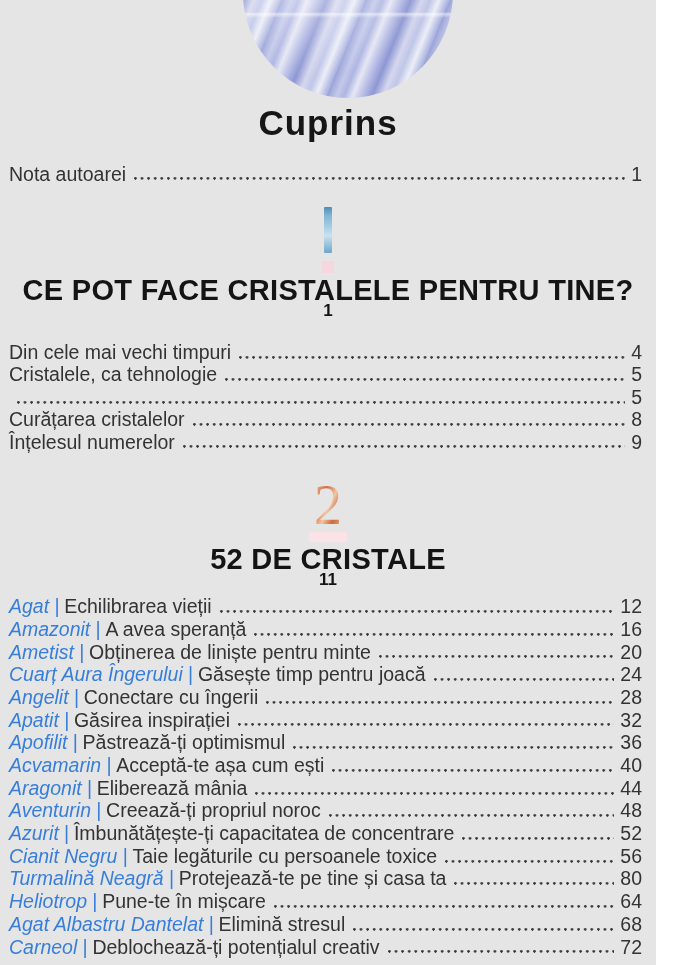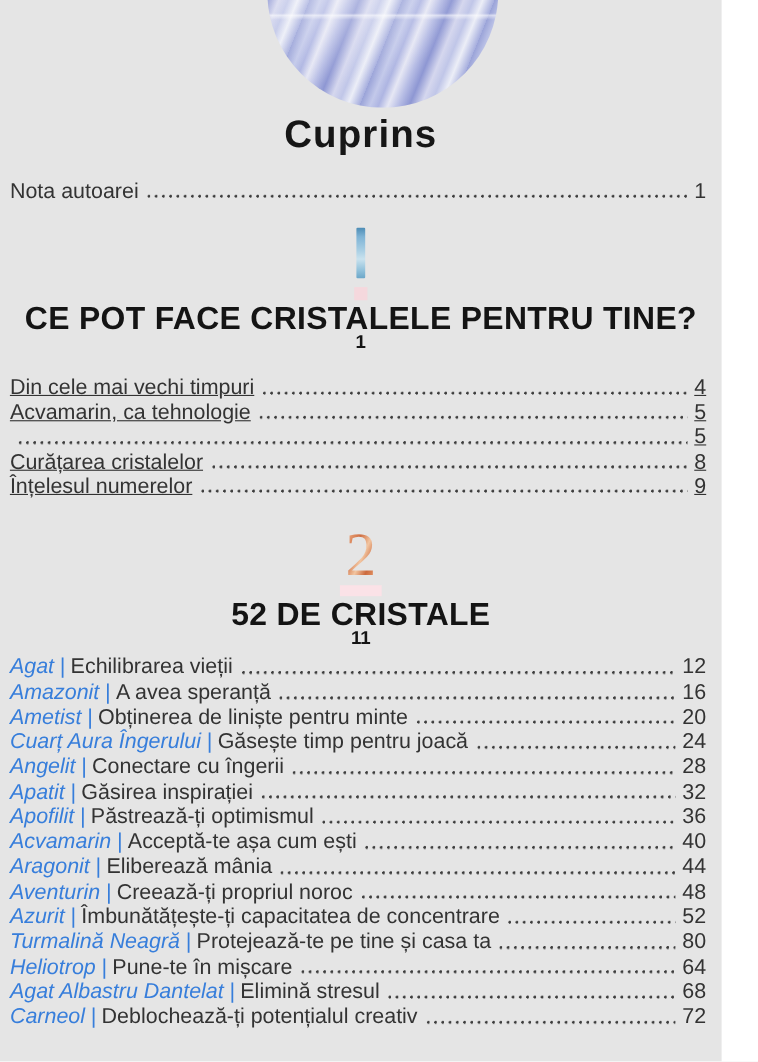--- a/index.html
+++ b/index.html
@@ -38,41 +38,41 @@
     font-size: 35px;
     line-height: 38px;
     font-weight: bold;
     letter-spacing: 1px;
     color: #161616;
   }
 
   
   .toc-row {
     display: flex;
-    align-items: flex-start;
+    align-items: center;
     padding: 0 14px 0 9px;
     font-size: 19.5px;
     height: 22.4px;
     white-space: nowrap;
   }
   .lbl, .entry { white-space: nowrap; }
   .dots {
     flex: 1 1 auto;
     align-self: flex-end;
     height: 3px;
     margin: 0 6px 5px 8px;
     background-image: radial-gradient(circle at 1.4px 1.4px, #3d3d3d 1.15px, rgba(0,0,0,0) 1.5px);
     background-size: 6.6px 3px;
     background-repeat: repeat-x;
     min-width: 20px;
   }
   .pg { white-space: nowrap; color: #333333; }
 
   .front-row { margin-top: 21px; }
-  .list1 { margin-top: 21px; text-decoration: underline; }
+  .list1 { margin-top: 21px; }
   .list2 { margin-top: 6px; }
   .list2 .toc-row { height: 22.7px; }
 
   
   .cname, .sep { color: #377edb; font-style: italic; }
   .sep { margin: 0 5px; }
   .desc { color: #333333; }
 
   
   .orn { display: flex; flex-direction: column; align-items: center; }
@@ -142,21 +142,21 @@
   <div class="chap-title">CE POT FACE CRISTALELE PENTRU TINE?</div>
   <div class="chap-page">1</div>
 
   <div class="list1">
     <div class="toc-row">
       <span class="lbl">Din cele mai vechi timpuri</span>
       <span class="dots"></span>
       <span class="pg">4</span>
     </div>
     <div class="toc-row">
-      <span class="lbl">Acvamarin, ca tehnologie</span>
+      <span class="lbl">Cristalele, ca tehnologie</span>
       <span class="dots"></span>
       <span class="pg">5</span>
     </div>
     <div class="toc-row">
       <span class="dots"></span>
       <span class="pg">5</span>
     </div>
     <div class="toc-row">
       <span class="lbl">Curățarea cristalelor</span>
       <span class="dots"></span>
@@ -227,20 +227,25 @@
       <span class="entry"><span class="cname">Aventurin</span><span class="sep">|</span><span class="desc">Creează-ți propriul noroc</span></span>
       <span class="dots"></span>
       <span class="pg">48</span>
     </div>
     <div class="toc-row">
       <span class="entry"><span class="cname">Azurit</span><span class="sep">|</span><span class="desc">Îmbunătățește-ți capacitatea de concentrare</span></span>
       <span class="dots"></span>
       <span class="pg">52</span>
     </div>
     <div class="toc-row">
+      <span class="entry"><span class="cname">Cianit Negru</span><span class="sep">|</span><span class="desc">Taie legăturile cu persoanele toxice</span></span>
+      <span class="dots"></span>
+      <span class="pg">56</span>
+    </div>
+    <div class="toc-row">
       <span class="entry"><span class="cname">Turmalină Neagră</span><span class="sep">|</span><span class="desc">Protejează-te pe tine și casa ta</span></span>
       <span class="dots"></span>
       <span class="pg">80</span>
     </div>
     <div class="toc-row">
       <span class="entry"><span class="cname">Heliotrop</span><span class="sep">|</span><span class="desc">Pune-te în mișcare</span></span>
       <span class="dots"></span>
       <span class="pg">64</span>
     </div>
     <div class="toc-row">

